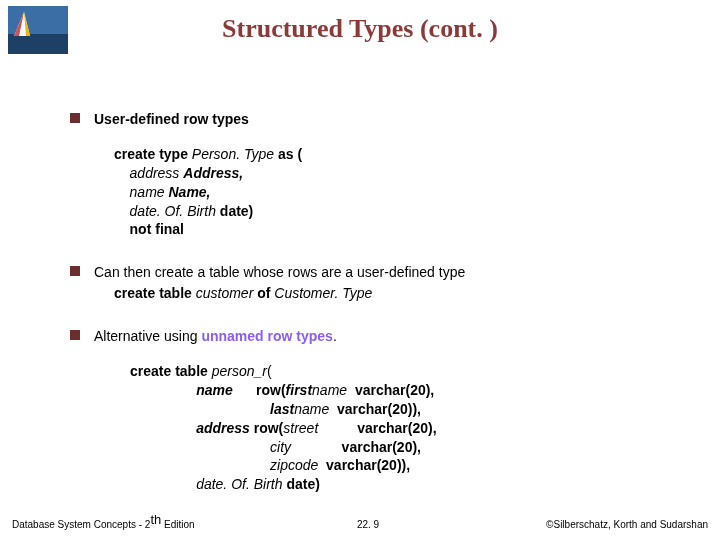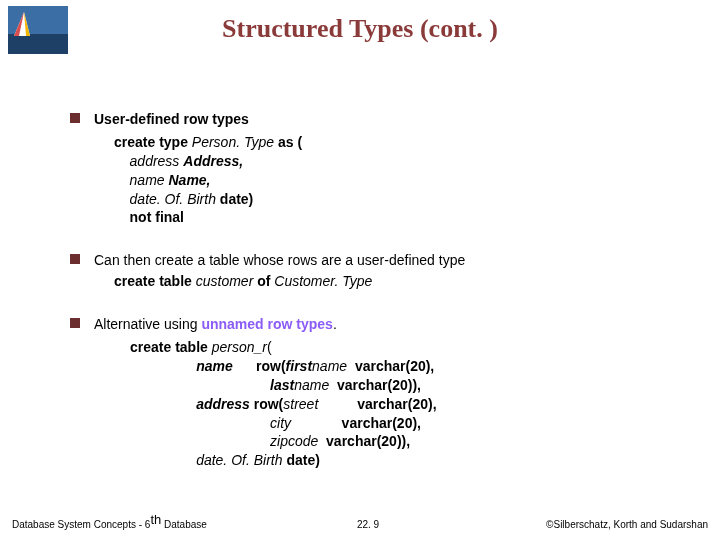--- a/index.html
+++ b/index.html
@@ -3,21 +3,21 @@
 <meta charset="utf-8">
 <style>
   html,body{margin:0;padding:0;width:720px;height:540px;font-family:Arial,Helvetica,sans-serif;background:#fff;color:#000;overflow:hidden}
   .slide{position:relative;width:720px;height:540px;box-sizing:border-box}
   .logo{position:absolute;left:8px;top:6px;width:60px;height:48px;overflow:hidden}
   .title{color:#8B3A3A;font-size:26px;font-weight:bold;text-align:center;padding-top:14px;font-family:"Times New Roman",serif}
   .content{position:absolute;left:70px;top:86px;right:30px;font-size:14px;line-height:1.35}
   .b1{margin-top:24px;padding-left:24px;position:relative}
   .b1::before{content:"";position:absolute;left:0;top:3px;width:10px;height:10px;background:#6B2D2D}
   .sub{padding-left:44px;margin-top:2px}
-  .codeblk{padding-left:44px;margin-top:4px}
+  .codeblk{padding-left:44px;margin-top:16px}
   .codeblk div{white-space:pre}
   .b{font-weight:bold}
   .i{font-style:italic}
   .red{color:#8b5cf6;font-weight:bold}
   .footer{position:absolute;left:0;right:0;bottom:10px;font-size:10px;color:#000}
   .fleft{position:absolute;left:12px;bottom:0}
   .fcenter{position:absolute;left:16px;right:0;bottom:0;text-align:center}
   .fright{position:absolute;right:12px;bottom:0}
   .sup{font-size:13px;vertical-align:super}
 </style>
@@ -68,19 +68,19 @@
       <div>                 <span class="b i">address </span><span class="b">row(</span><span class="i">street</span>          <span class="b">varchar(20),</span></div>
       <div>                                    <span class="i">city</span>             <span class="b">varchar(20),</span></div>
       <div>                                    <span class="i">zipcode  </span><span class="b">varchar(20)),</span></div>
       <div>                 <span class="i">date. Of. Birth </span><span class="b">date)</span></div>
     </div>
 
   </div>
 
   <div class="footer">
     <div class="fleft">
-      <span>Database System Concepts - 6</span><span class="sup">th</span><span> Database</span>
+      <span>Database System Concepts - 2</span><span class="sup">th</span><span> Edition</span>
     </div>
     <div class="fcenter">22. 9</div>
     <div class="fright">©Silberschatz, Korth and Sudarshan</div>
   </div>
 
 </div>
 
 </body></html>

